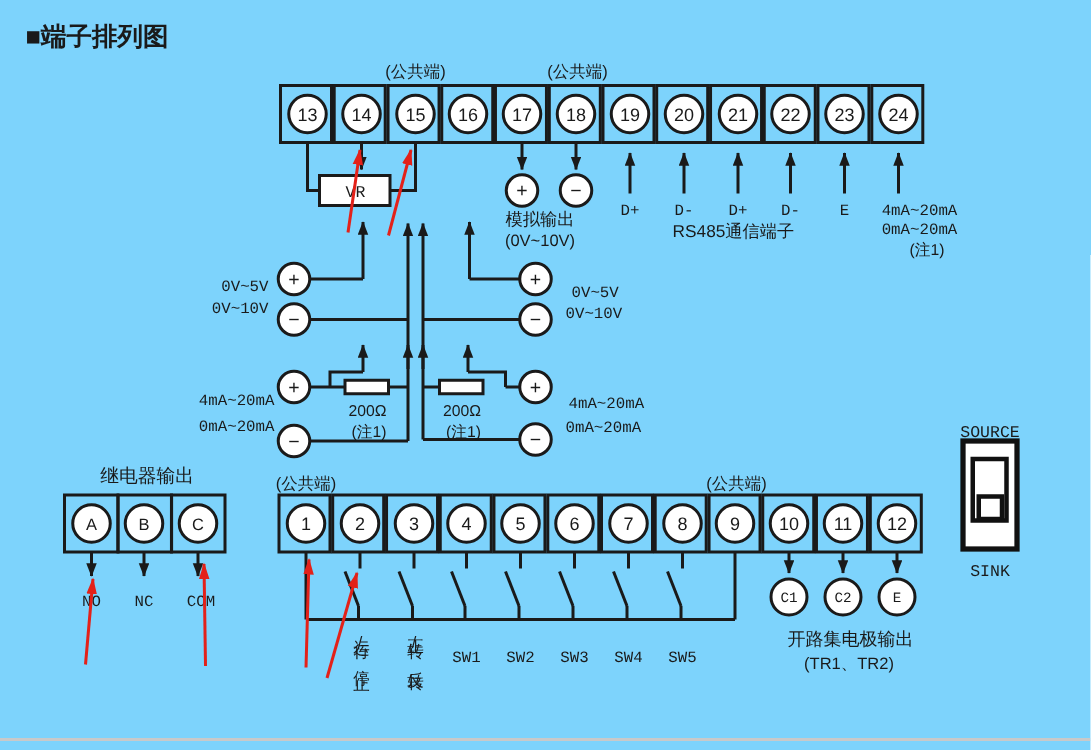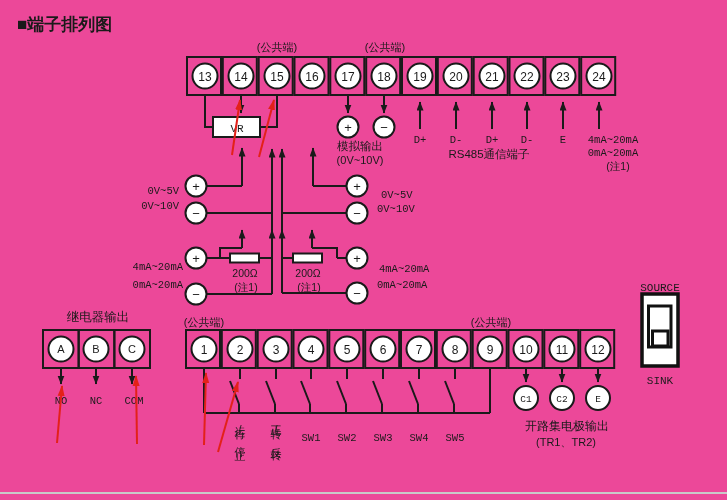--- a/index.html
+++ b/index.html
@@ -1,16 +1,16 @@
 <!DOCTYPE html>
 <html><head>
 <meta charset="utf-8">
 <style>
   html,body{margin:0;padding:0;background:#fff;}
-  #stage{position:relative;width:727px;height:500px;background:#ec4899;overflow:hidden;
+  #stage{position:relative;width:727px;height:500px;background:#7dd3fc;overflow:hidden;
          font-family:"Liberation Sans","DejaVu Sans",sans-serif;}
   svg{position:absolute;left:0;top:0;}
   svg text{fill:#1a1a1a;font-family:"Liberation Sans","DejaVu Sans",sans-serif;}
   svg text.mono{font-family:"Liberation Mono","DejaVu Sans Mono",monospace;}
   .vlabel{position:absolute;writing-mode:vertical-lr;text-orientation:upright;
           font-size:11px;line-height:14px;letter-spacing:3px;color:#1a1a1a;
           font-family:"Liberation Sans","DejaVu Sans",sans-serif;}
   .bottom-rule{position:absolute;left:0;top:492px;width:727px;height:2px;background:#c9c9c9;}
 </style>
 </head>

